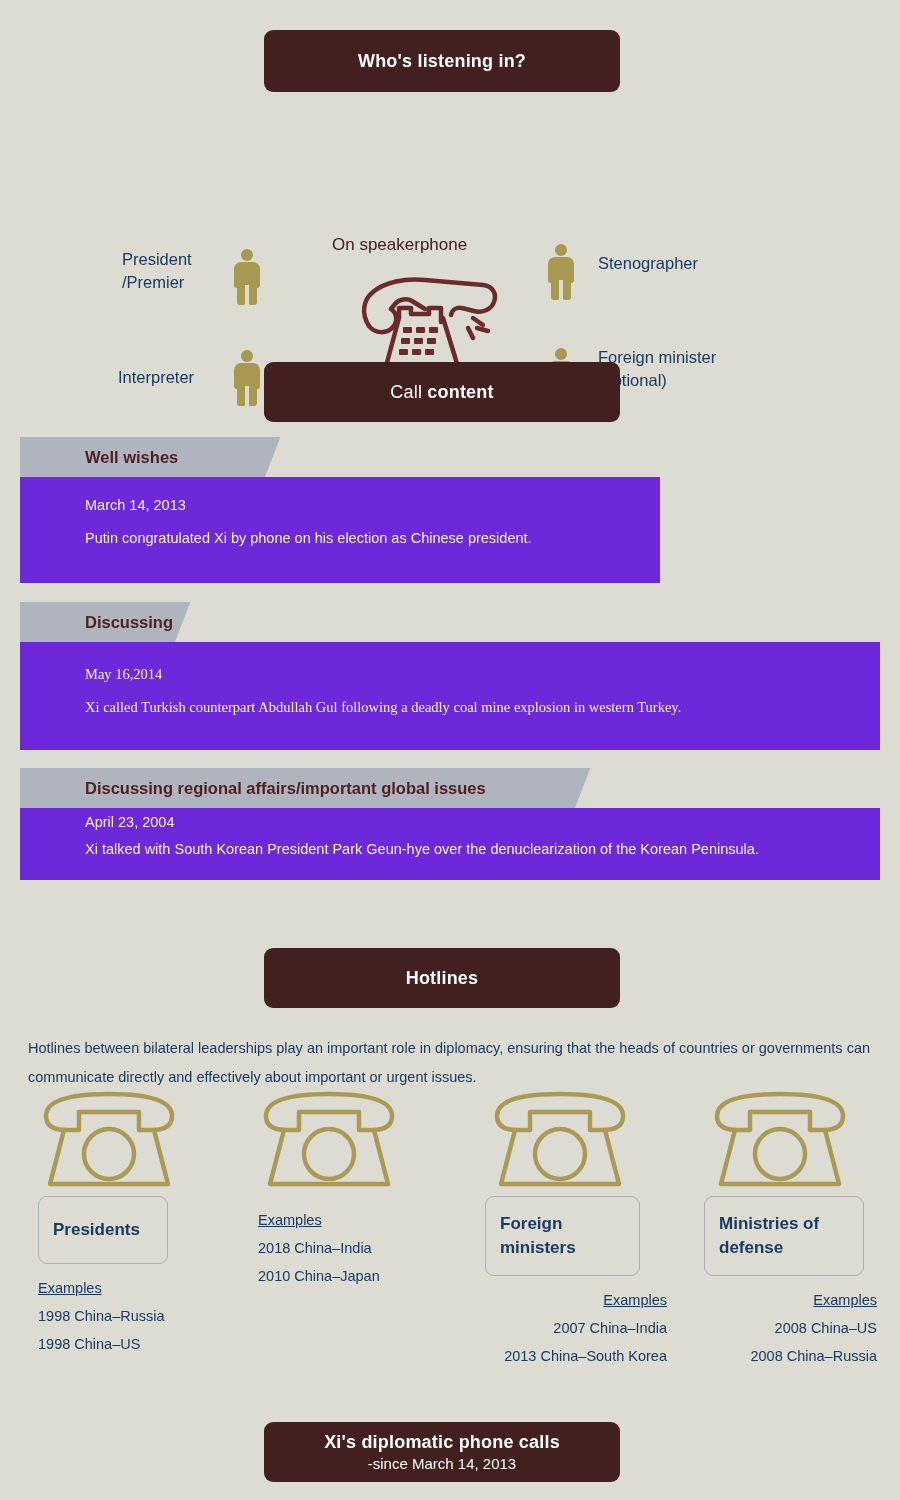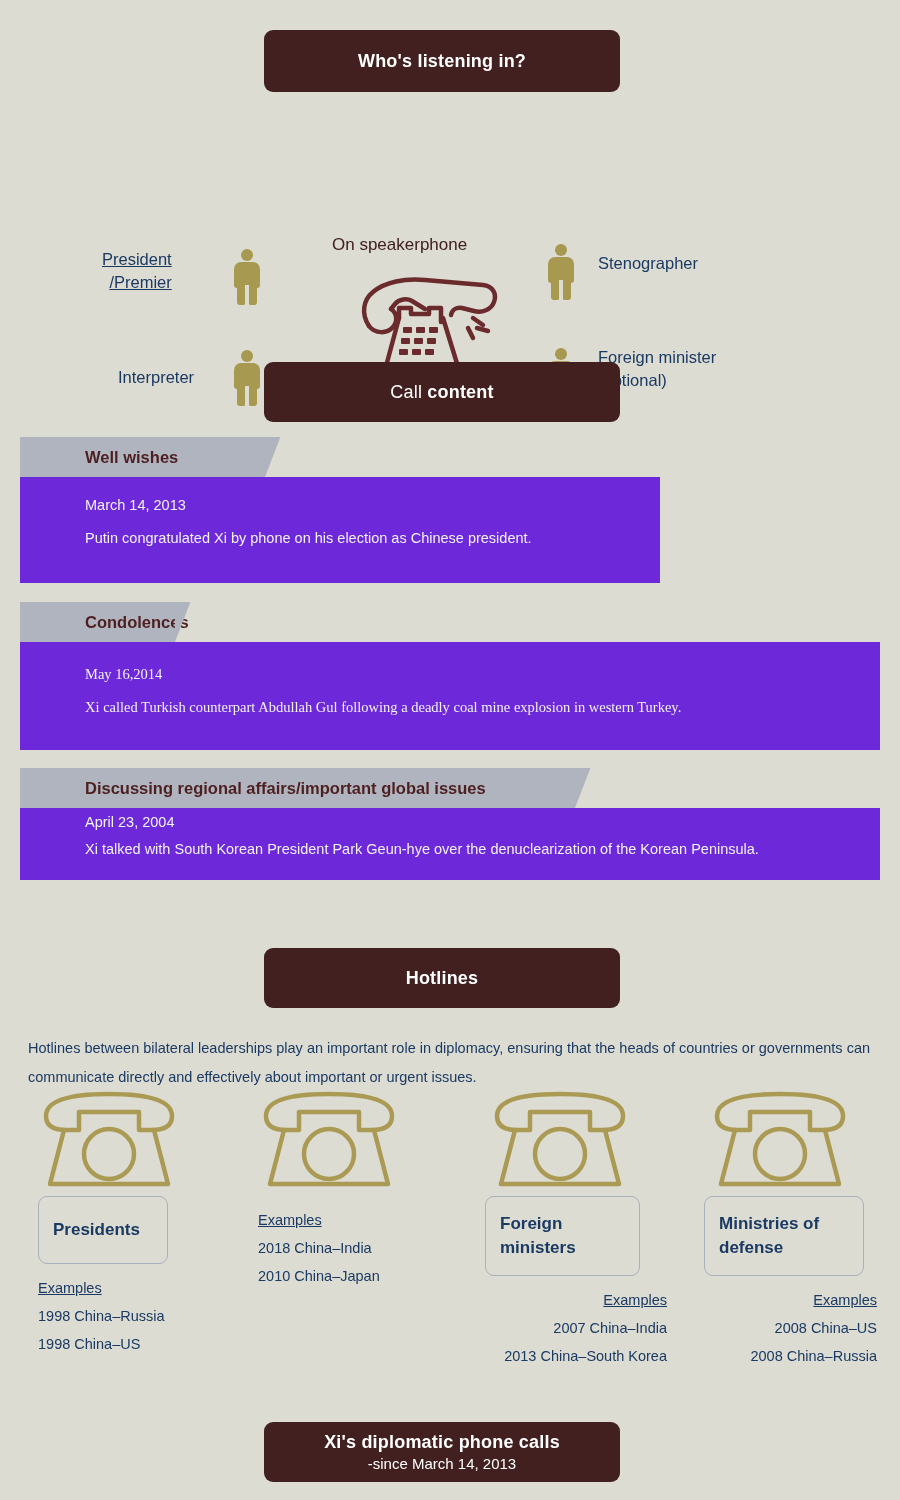--- a/index.html
+++ b/index.html
@@ -32,21 +32,21 @@
 
   
   .listen { position: absolute; top: 110px; left: 0; width: 900px; height: 210px; }
   .lbl {
     position: absolute;
     color: #1b3a63;
     font-size: 16.5px;
     line-height: 23px;
     white-space: pre-line;
   }
-  .lbl-president  { left: 102px; top: 138px; text-align: right; text-decoration: underline; }
+  .lbl-president  { left: 122px; top: 138px; text-align: left; }
   .lbl-interpreter{ left: 118px; top: 256px; }
   .lbl-steno      { left: 598px; top: 142px; }
   .lbl-fm         { left: 598px; top: 236px; }
 
   .figure { position: absolute; width: 26px; height: 56px; }
   .fig-head {
     position: absolute; top: 0; left: 7px;
     width: 12px; height: 12px; border-radius: 50%;
     background: #a79950;
   }
@@ -266,21 +266,21 @@
       <span class="card-head-slant"></span>
     </div>
     <div class="card-body">
       <div class="card-date">March 14, 2013</div>
       <div class="card-text">Putin congratulated Xi by phone on his election as Chinese president.</div>
     </div>
   </div>
 
   <div class="card card-2">
     <div class="card-head">
-      <span>Condolences</span>
+      <span>Discussing</span>
       <span class="card-head-slant"></span>
     </div>
     <div class="card-body">
       <div class="card-date">May 16,2014</div>
       <div class="card-text">Xi called Turkish counterpart Abdullah Gul following a deadly coal mine explosion in western Turkey.</div>
     </div>
   </div>
 
   <div class="card card-3">
     <div class="card-head">

